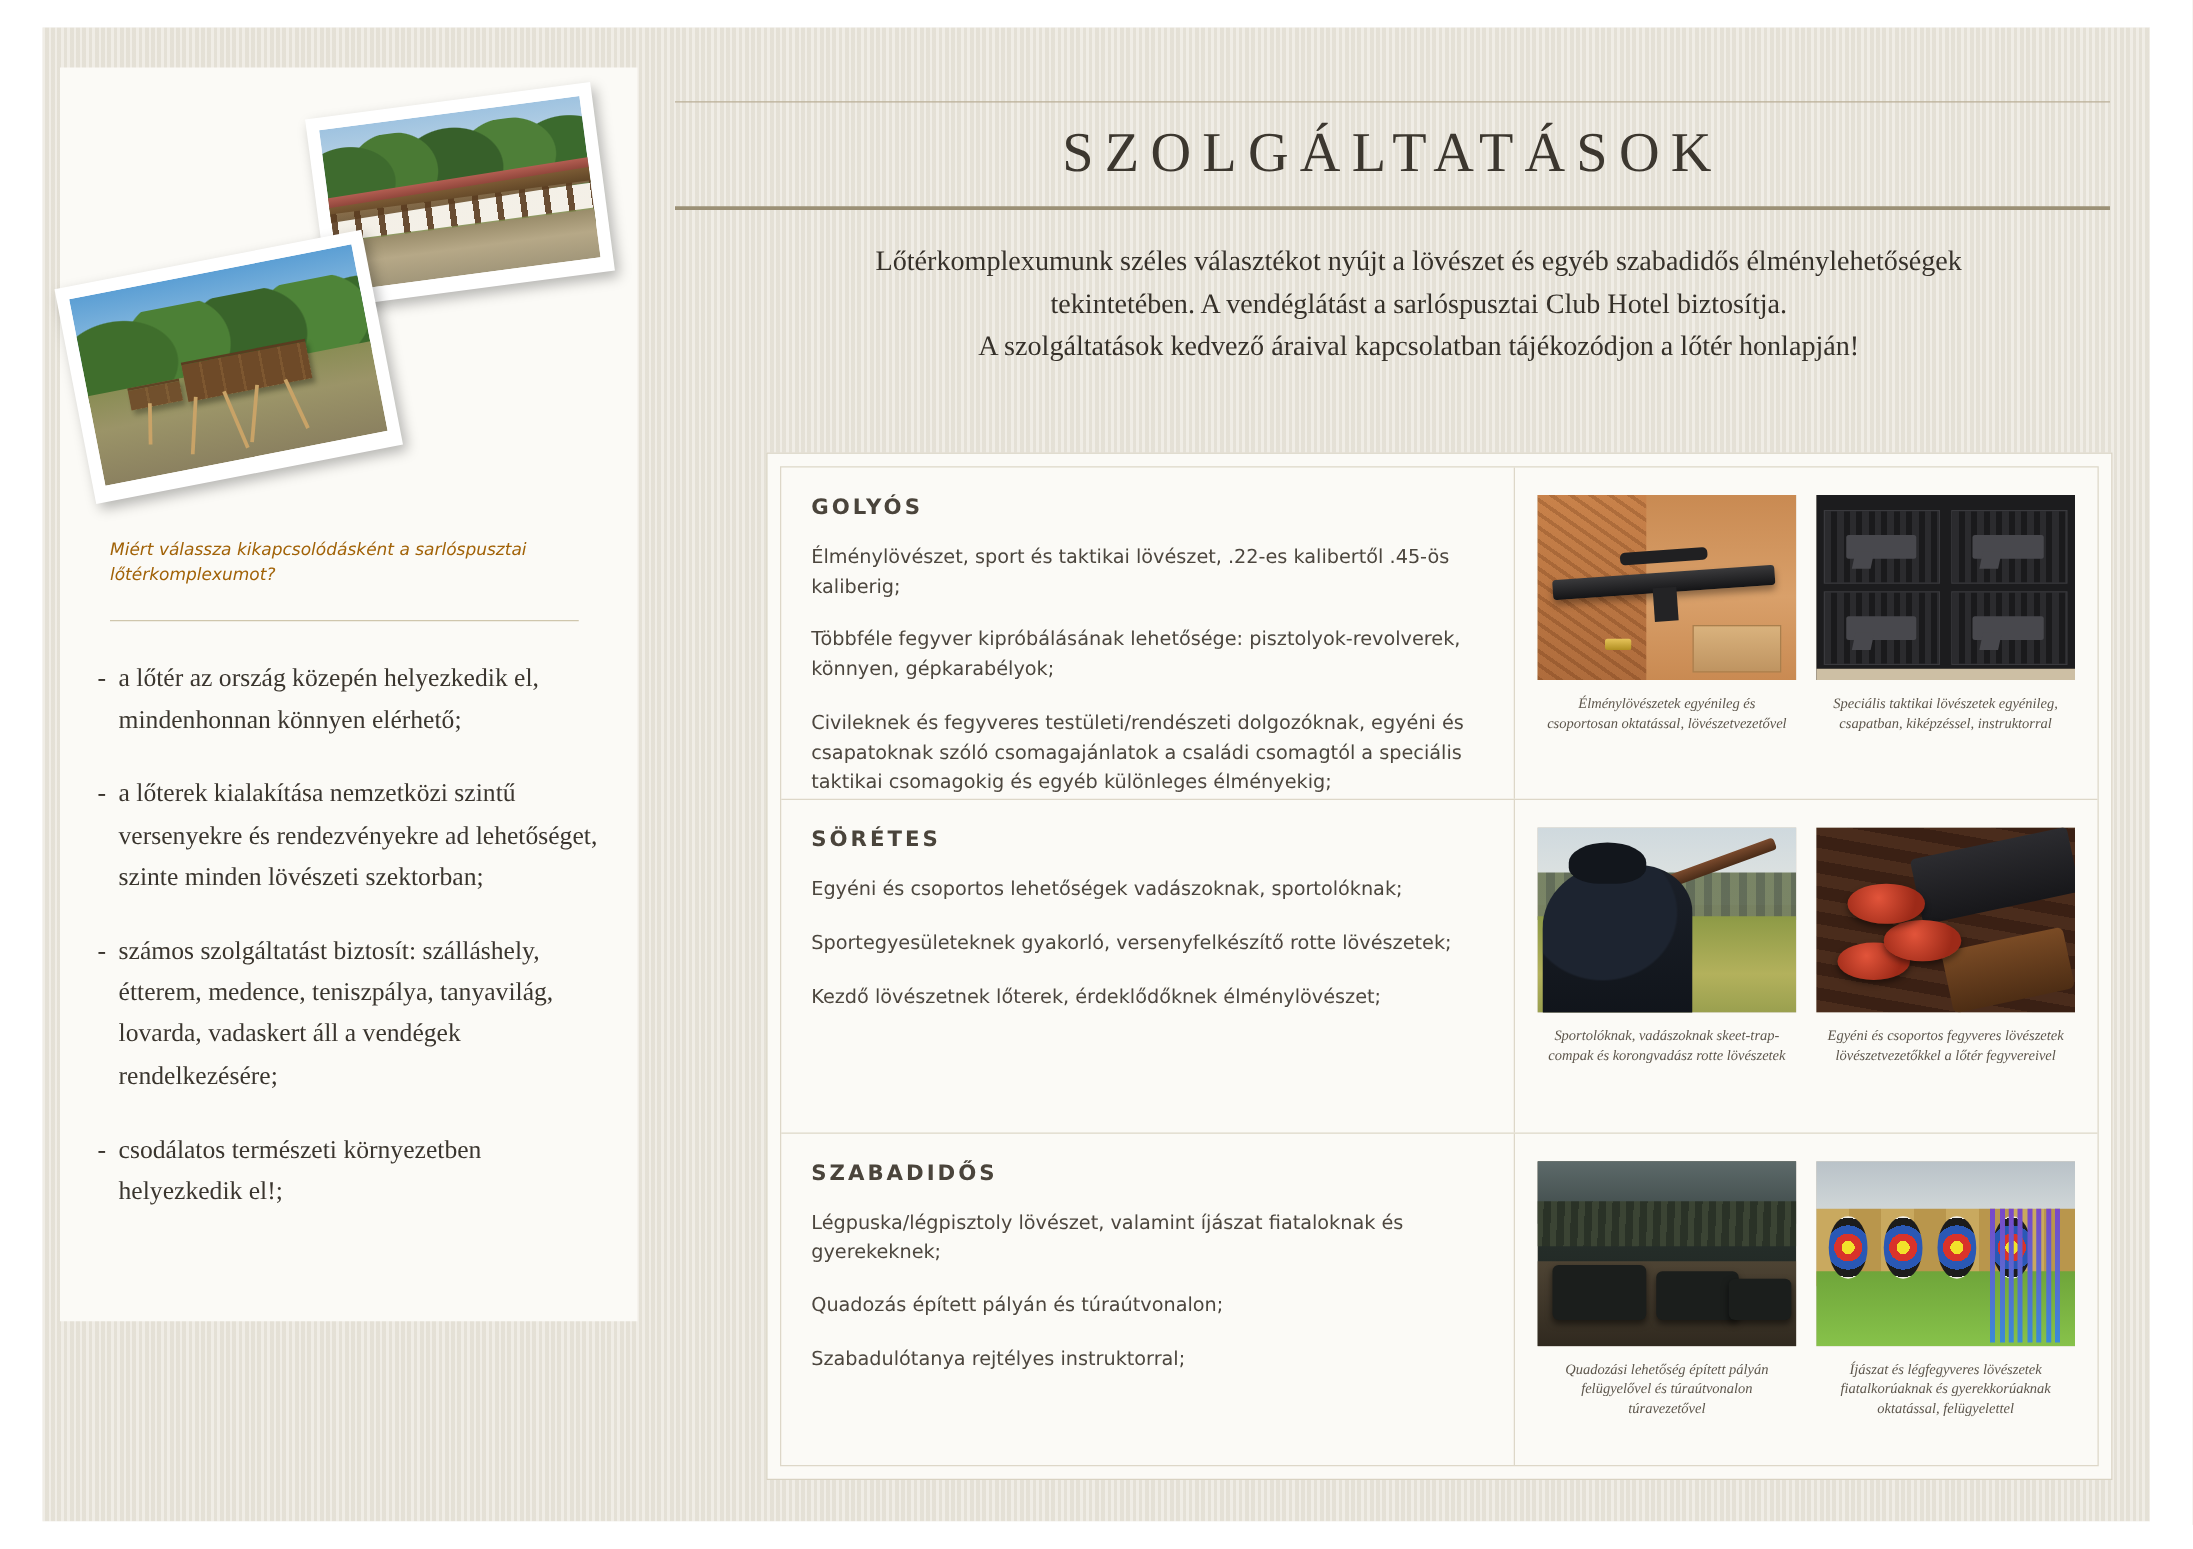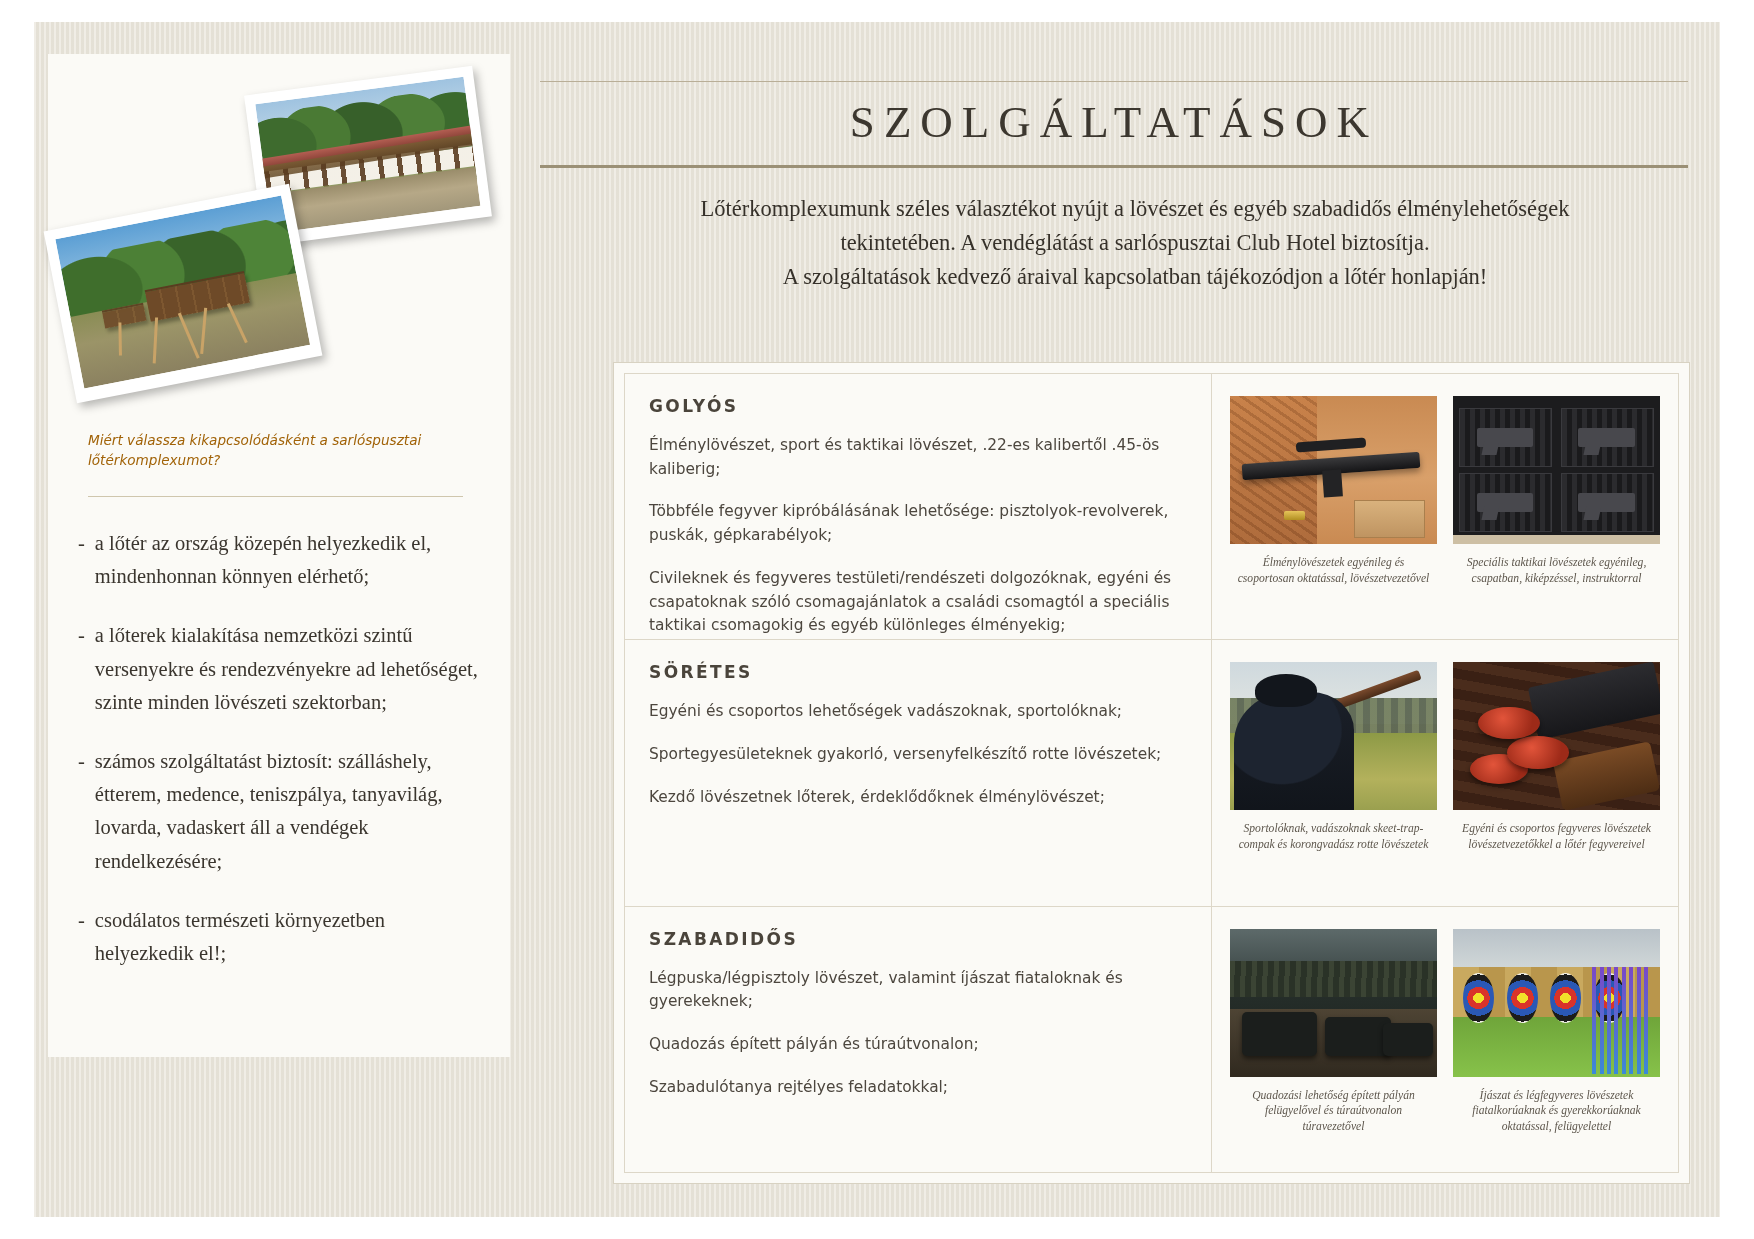--- a/index.html
+++ b/index.html
@@ -555,21 +555,21 @@
     <div>A szolgáltatások kedvező áraival kapcsolatban tájékozódjon a lőtér honlapján!</div>
   </div>
 
   <div class="services-card">
     <div class="services-inner">
 
       <section class="service-row">
         <div class="service-text">
           <h2 class="service-title">GOLYÓS</h2>
           <p class="service-p">Élménylövészet, sport és taktikai lövészet, .22-es kalibertől .45-ös kaliberig;</p>
-          <p class="service-p">Többféle fegyver kipróbálásának lehetősége: pisztolyok-revolverek, puskák, gépkarabélyok;</p>
+          <p class="service-p">Többféle fegyver kipróbálásának lehetősége: pisztolyok-revolverek, könnyen, gépkarabélyok;</p>
           <p class="service-p">Civileknek és fegyveres testületi/rendészeti dolgozóknak, egyéni és csapatoknak szóló csomagajánlatok a családi csomagtól a speciális taktikai csomagokig és egyéb különleges élményekig;</p>
         </div>
         <div class="service-media">
           <figure class="media-item">
             <div class="media-frame img-rifle">
               <span class="ph-fill"></span>
                 <span class="osb"></span>
               <span class="box"></span>
                 <span class="gun"></span>
               <span class="scope"></span>
@@ -631,21 +631,21 @@
             <figcaption class="media-caption">Egyéni és csoportos fegyveres lövészetek lövészetvezetőkkel a lőtér fegyvereivel</figcaption>
           </figure>
         </div>
       </section>
 
       <section class="service-row">
         <div class="service-text">
           <h2 class="service-title">SZABADIDŐS</h2>
           <p class="service-p">Légpuska/légpisztoly lövészet, valamint íjászat fiataloknak és gyerekeknek;</p>
           <p class="service-p">Quadozás épített pályán és túraútvonalon;</p>
-          <p class="service-p">Szabadulótanya rejtélyes feladatokkal;</p>
+          <p class="service-p">Szabadulótanya rejtélyes instruktorral;</p>
         </div>
         <div class="service-media">
           <figure class="media-item">
             <div class="media-frame img-quad">
               <span class="ph-fill"></span>
                 <span class="skyq"></span>
               <span class="brush"></span>
                 <span class="mud"></span>
               <span class="atv a1"></span>
                 <span class="atv a2"></span>

